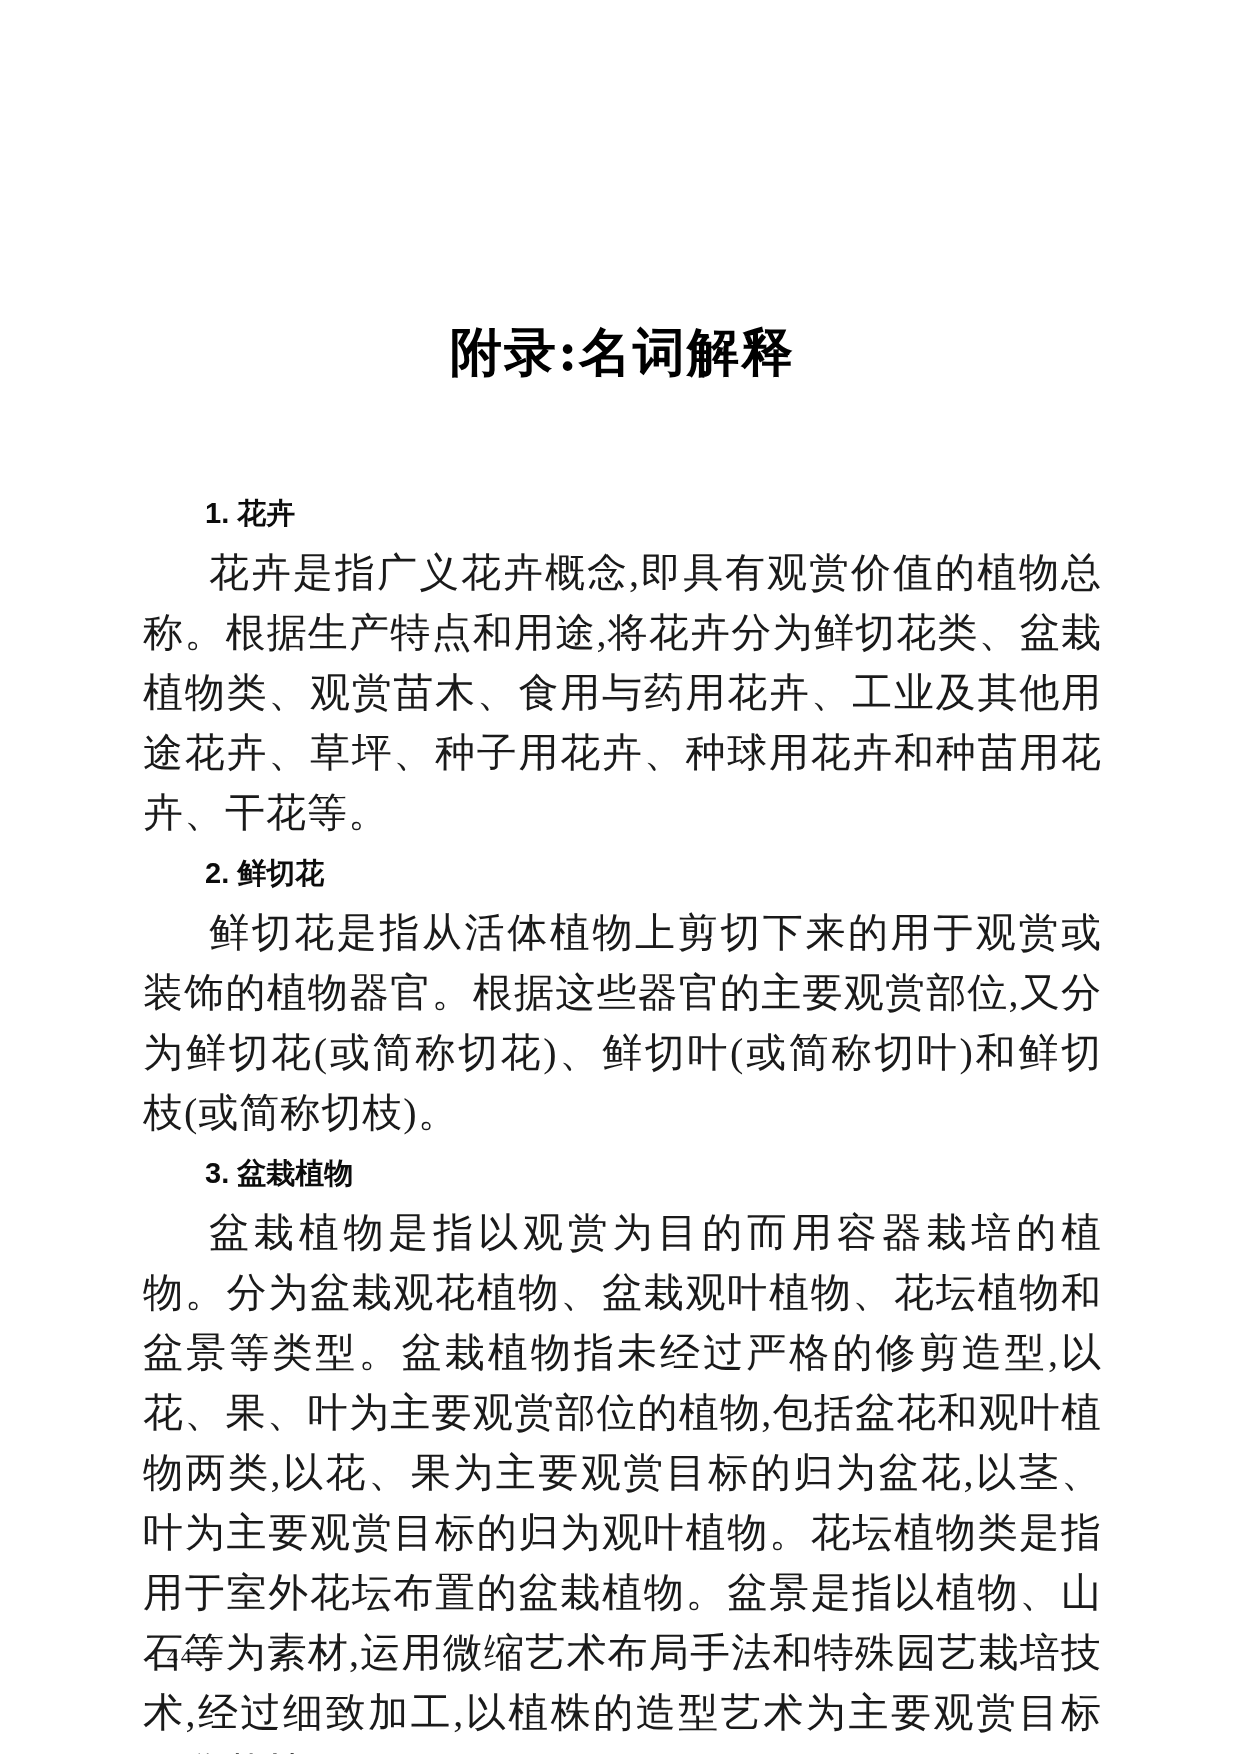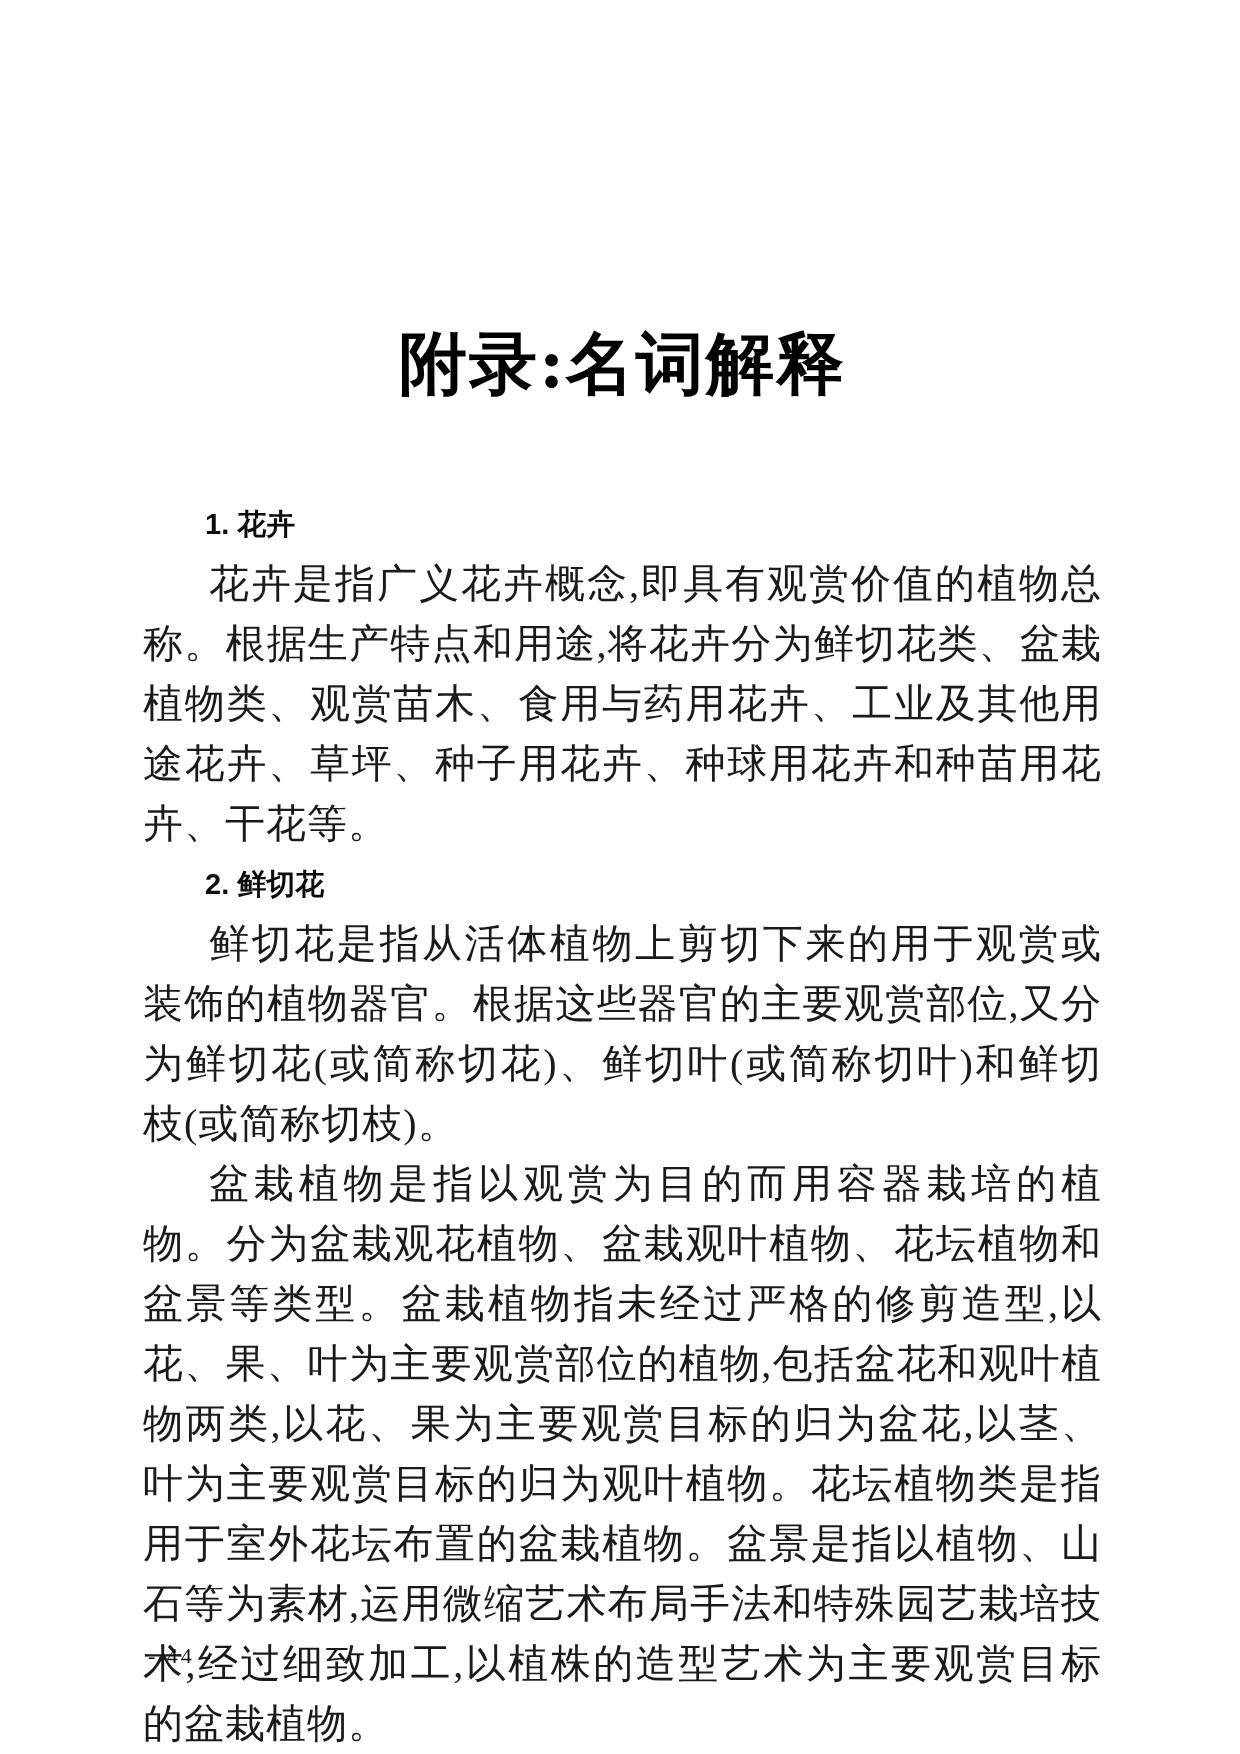--- a/index.html
+++ b/index.html
@@ -16,21 +16,21 @@
   }
   .content {
     position: absolute;
     left: 143px;
     right: 138px;
     top: 0;
   }
   .doc-title {
     padding-top: 286px;
     text-align: center;
-    font-size: 68px;
+    font-size: 52px;
     line-height: 62px;
     font-weight: bold;
     font-family: "DejaVu Serif", "Liberation Serif", serif;
     letter-spacing: 2px;
     color: #000000;
   }
   .text-block {
     margin-top: 100px;
   }
   .section-heading {
@@ -71,19 +71,20 @@
     <h1 class="doc-title">附录:名词解释</h1>
 
     <div class="text-block">
 
       <h2 class="section-heading">1. 花卉</h2>
       <p class="section-body">花卉是指广义花卉概念,即具有观赏价值的植物总称。根据生产特点和用途,将花卉分为鲜切花类、盆栽植物类、观赏苗木、食用与药用花卉、工业及其他用途花卉、草坪、种子用花卉、种球用花卉和种苗用花卉、干花等。</p>
 
       <h2 class="section-heading">2. 鲜切花</h2>
       <p class="section-body">鲜切花是指从活体植物上剪切下来的用于观赏或装饰的植物器官。根据这些器官的主要观赏部位,又分为鲜切花(或简称切花)、鲜切叶(或简称切叶)和鲜切枝(或简称切枝)。</p>
 
+      <h2 class="section-heading">3. 盆栽植物</h2>
       <p class="section-body">盆栽植物是指以观赏为目的而用容器栽培的植物。分为盆栽观花植物、盆栽观叶植物、花坛植物和盆景等类型。盆栽植物指未经过严格的修剪造型,以花、果、叶为主要观赏部位的植物,包括盆花和观叶植物两类,以花、果为主要观赏目标的归为盆花,以茎、叶为主要观赏目标的归为观叶植物。花坛植物类是指用于室外花坛布置的盆栽植物。盆景是指以植物、山石等为素材,运用微缩艺术布局手法和特殊园艺栽培技术,经过细致加工,以植株的造型艺术为主要观赏目标的盆栽植物。</p>
 
     </div>
   </div>
 
   <div class="page-footer">- 44 -</div>
 </div>
 
 </body></html>

